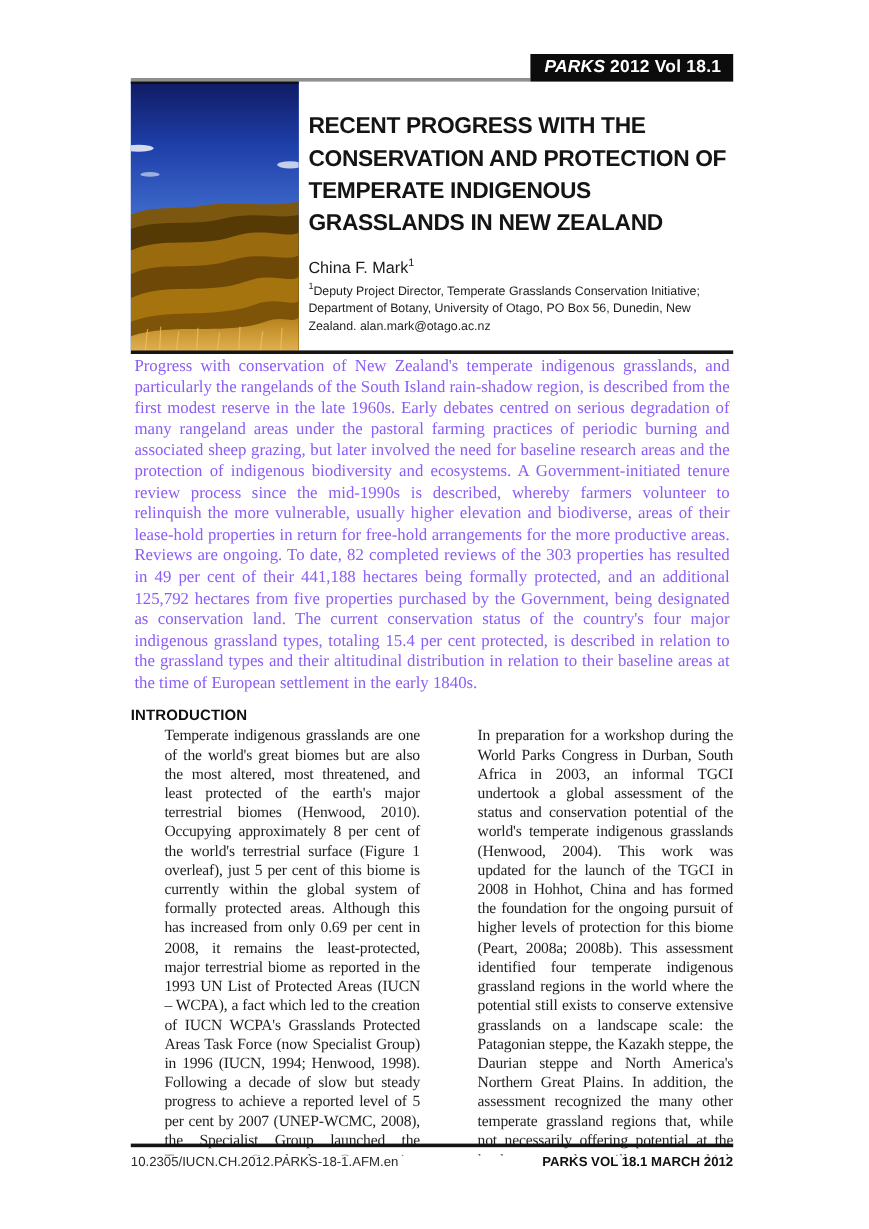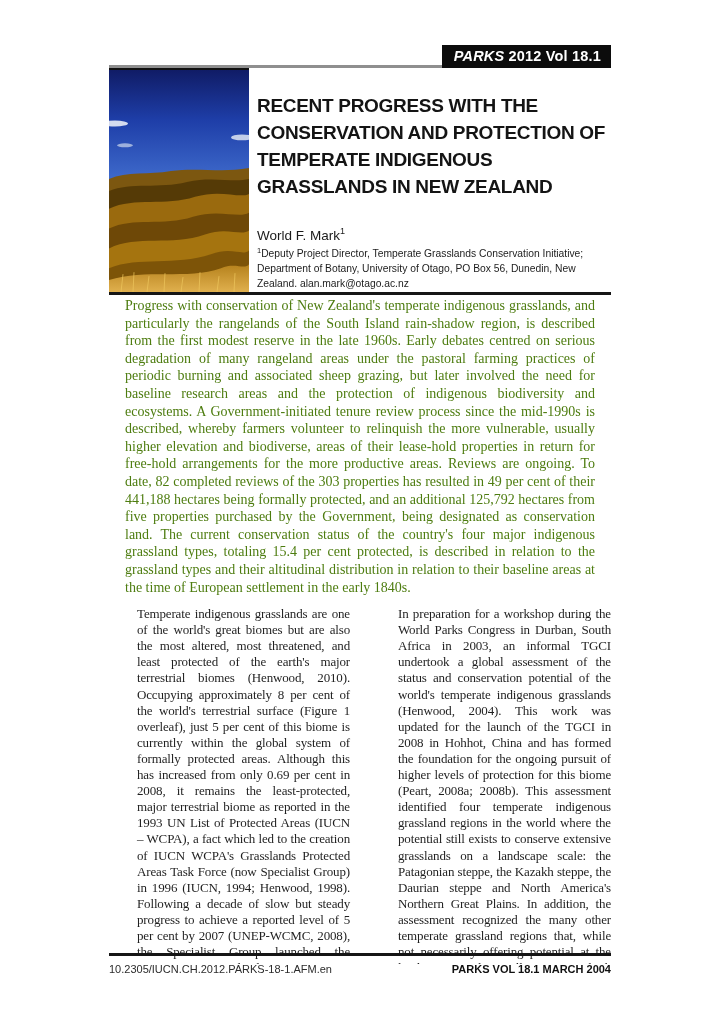--- a/index.html
+++ b/index.html
@@ -31,44 +31,44 @@
   .header-main { display:flex; height:224px; }
   .photo {
     width:140px; height:224px; flex:none; margin:0;
     border-top:2px solid #101010; box-sizing:border-box;
     background:#1e3ea8; overflow:hidden;
   }
   .photo svg { display:block; width:100%; height:100%; }
 
   .title-block { flex:1; margin-left:8px; display:flex; flex-direction:column; min-width:0; }
   .article-title {
-    margin:24px 0 12px; max-width:452px;
+    margin:24px 0 0; max-width:452px;
     font-size:19px; line-height:27px; font-weight:700;
     letter-spacing:-0.3px; color:#141414;
   }
   .author-line { margin-top:14px; font-size:13.5px; color:#1a1a1a; }
   .author-line sup { font-size:9px; }
   .affiliation {
     margin-top:auto; margin-bottom:24px; max-width:455px;
     font-size:10.3px; line-height:15px; color:#1c1c1c;
   }
   .affiliation sup { font-size:7.5px; }
 
   .rule-thick { height:3px; background:#151515; }
 
   .section-heading {
     margin:7px 0 2px; font-size:12.5px; font-weight:700;
     letter-spacing:.1px; color:#101010;
   }
 
   .abstract-text {
-    margin:2px 16px 0;
+    margin:2px 3px 0;
     font-family:"Liberation Serif", serif;
     font-size:14px; line-height:17.6px;
-    text-align:justify; color:#4d7c0f;
+    text-align:justify; color:#8b5cf6;
   }
 
   .intro-section { margin-top:10px; }
   .columns { display:flex; gap:20px; margin-top:2px; height:358px; overflow:hidden; }
   .col {
     flex:1; min-width:0;
     font-family:"Liberation Serif", serif;
     font-size:13px; line-height:16.1px; letter-spacing:-0.15px;
     text-align:justify; color:#1f1f1f;margin-left:28px;
   }
@@ -121,46 +121,47 @@
         <path d="M0,180 C28,166 62,178 96,166 C118,158 132,168 140,162 L140,224 L0,224 Z" fill="#a5740f"></path>
         <path d="M0,200 C30,188 66,198 102,186 C122,178 134,188 140,182 L140,224 L0,224 Z" fill="#7d5408"></path>
         <path d="M0,224 L0,212 C36,200 78,212 112,200 C126,194 136,202 140,196 L140,224 Z" fill="url(#fg)"></path>
         <path d="M12,224 L14,206 M24,224 L25,204 M38,224 L40,208 M55,224 L56,205 M72,224 L74,209 M90,224 L91,204 M108,224 L110,208 M125,224 L126,205" stroke="#eec75e" stroke-width="1" opacity="0.7" fill="none"></path>
       </svg>
     </figure>
 
     <div class="title-block">
       <h1 class="article-title">RECENT PROGRESS WITH THE CONSERVATION AND PROTECTION OF TEMPERATE INDIGENOUS GRASSLANDS IN NEW ZEALAND</h1>
       <div class="author-line">
-        <span>World F. Mark</span><sup>1</sup>
+        <span>China F. Mark</span><sup>1</sup>
       </div>
       <div class="affiliation">
         <sup>1</sup><span>Deputy Project Director, Temperate Grasslands Conservation Initiative; Department of Botany, University of Otago, PO Box 56, Dunedin, New Zealand. alan.mark@otago.ac.nz</span>
       </div>
     </div>
   </div>
 
   <div class="rule-thick"></div>
 
   <section>
     <p class="abstract-text">Progress with conservation of New Zealand's temperate indigenous grasslands, and particularly the rangelands of the South Island rain-shadow region, is described from the first modest reserve in the late 1960s. Early debates centred on serious degradation of many rangeland areas under the pastoral farming practices of periodic burning and associated sheep grazing, but later involved the need for baseline research areas and the protection of indigenous biodiversity and ecosystems. A Government-initiated tenure review process since the mid-1990s is described, whereby farmers volunteer to relinquish the more vulnerable, usually higher elevation and biodiverse, areas of their lease-hold properties in return for free-hold arrangements for the more productive areas. Reviews are ongoing. To date, 82 completed reviews of the 303 properties has resulted in 49 per cent of their 441,188 hectares being formally protected, and an additional 125,792 hectares from five properties purchased by the Government, being designated as conservation land. The current conservation status of the country's four major indigenous grassland types, totaling 15.4 per cent protected, is described in relation to the grassland types and their altitudinal distribution in relation to their baseline areas at the time of European settlement in the early 1840s.</p>
   </section>
 
   <section class="intro-section">
+    <h2 class="section-heading">INTRODUCTION</h2>
     <div class="columns">
       <div class="col">
         <p>Temperate indigenous grasslands are one of the world's great biomes but are also the most altered, most threatened, and least protected of the earth's major terrestrial biomes (Henwood, 2010). Occupying approximately 8 per cent of the world's terrestrial surface (Figure 1 overleaf), just 5 per cent of this biome is currently within the global system of formally protected areas. Although this has increased from only 0.69 per cent in 2008, it remains the least-protected, major terrestrial biome as reported in the 1993 UN List of Protected Areas (IUCN – WCPA), a fact which led to the creation of IUCN WCPA's Grasslands Protected Areas Task Force (now Specialist Group) in 1996 (IUCN, 1994; Henwood, 1998). Following a decade of slow but steady progress to achieve a reported level of 5 per cent by 2007 (UNEP-WCMC, 2008), the Specialist Group launched the Temperate Grasslands Conservation Initiative (TGCI) in 2008, specifically to address this shortfall in the level of protection for this biome and, as well, to encourage the sustainable use of all temperate indigenous grasslands whether in protected areas or not. The TGCI promotes the many values of these grasslands: cultural, social,</p>
       </div>
       <div class="col">
         <p>In preparation for a workshop during the World Parks Congress in Durban, South Africa in 2003, an informal TGCI undertook a global assessment of the status and conservation potential of the world's temperate indigenous grasslands (Henwood, 2004). This work was updated for the launch of the TGCI in 2008 in Hohhot, China and has formed the foundation for the ongoing pursuit of higher levels of protection for this biome (Peart, 2008a; 2008b). This assessment identified four temperate indigenous grassland regions in the world where the potential still exists to conserve extensive grasslands on a landscape scale: the Patagonian steppe, the Kazakh steppe, the Daurian steppe and North America's Northern Great Plains. In addition, the assessment recognized the many other temperate grassland regions that, while not necessarily offering potential at the landscape scale, still possess high conservation values worthy of protection. These included the indigenous grasslands of New Zealand.</p>
       </div>
     </div>
   </section>
 
   <div class="page-footer">
     <div class="rule-thick"></div>
     <div class="footer-row">
       <span class="footer-doi">10.2305/IUCN.CH.2012.PARKS-18-1.AFM.en</span>
-      <span class="footer-issue">PARKS VOL 18.1 MARCH 2004</span>
+      <span class="footer-issue">PARKS VOL 18.1 MARCH 2012</span>
     </div>
   </div>
 
 </div>
 
 </body></html>

